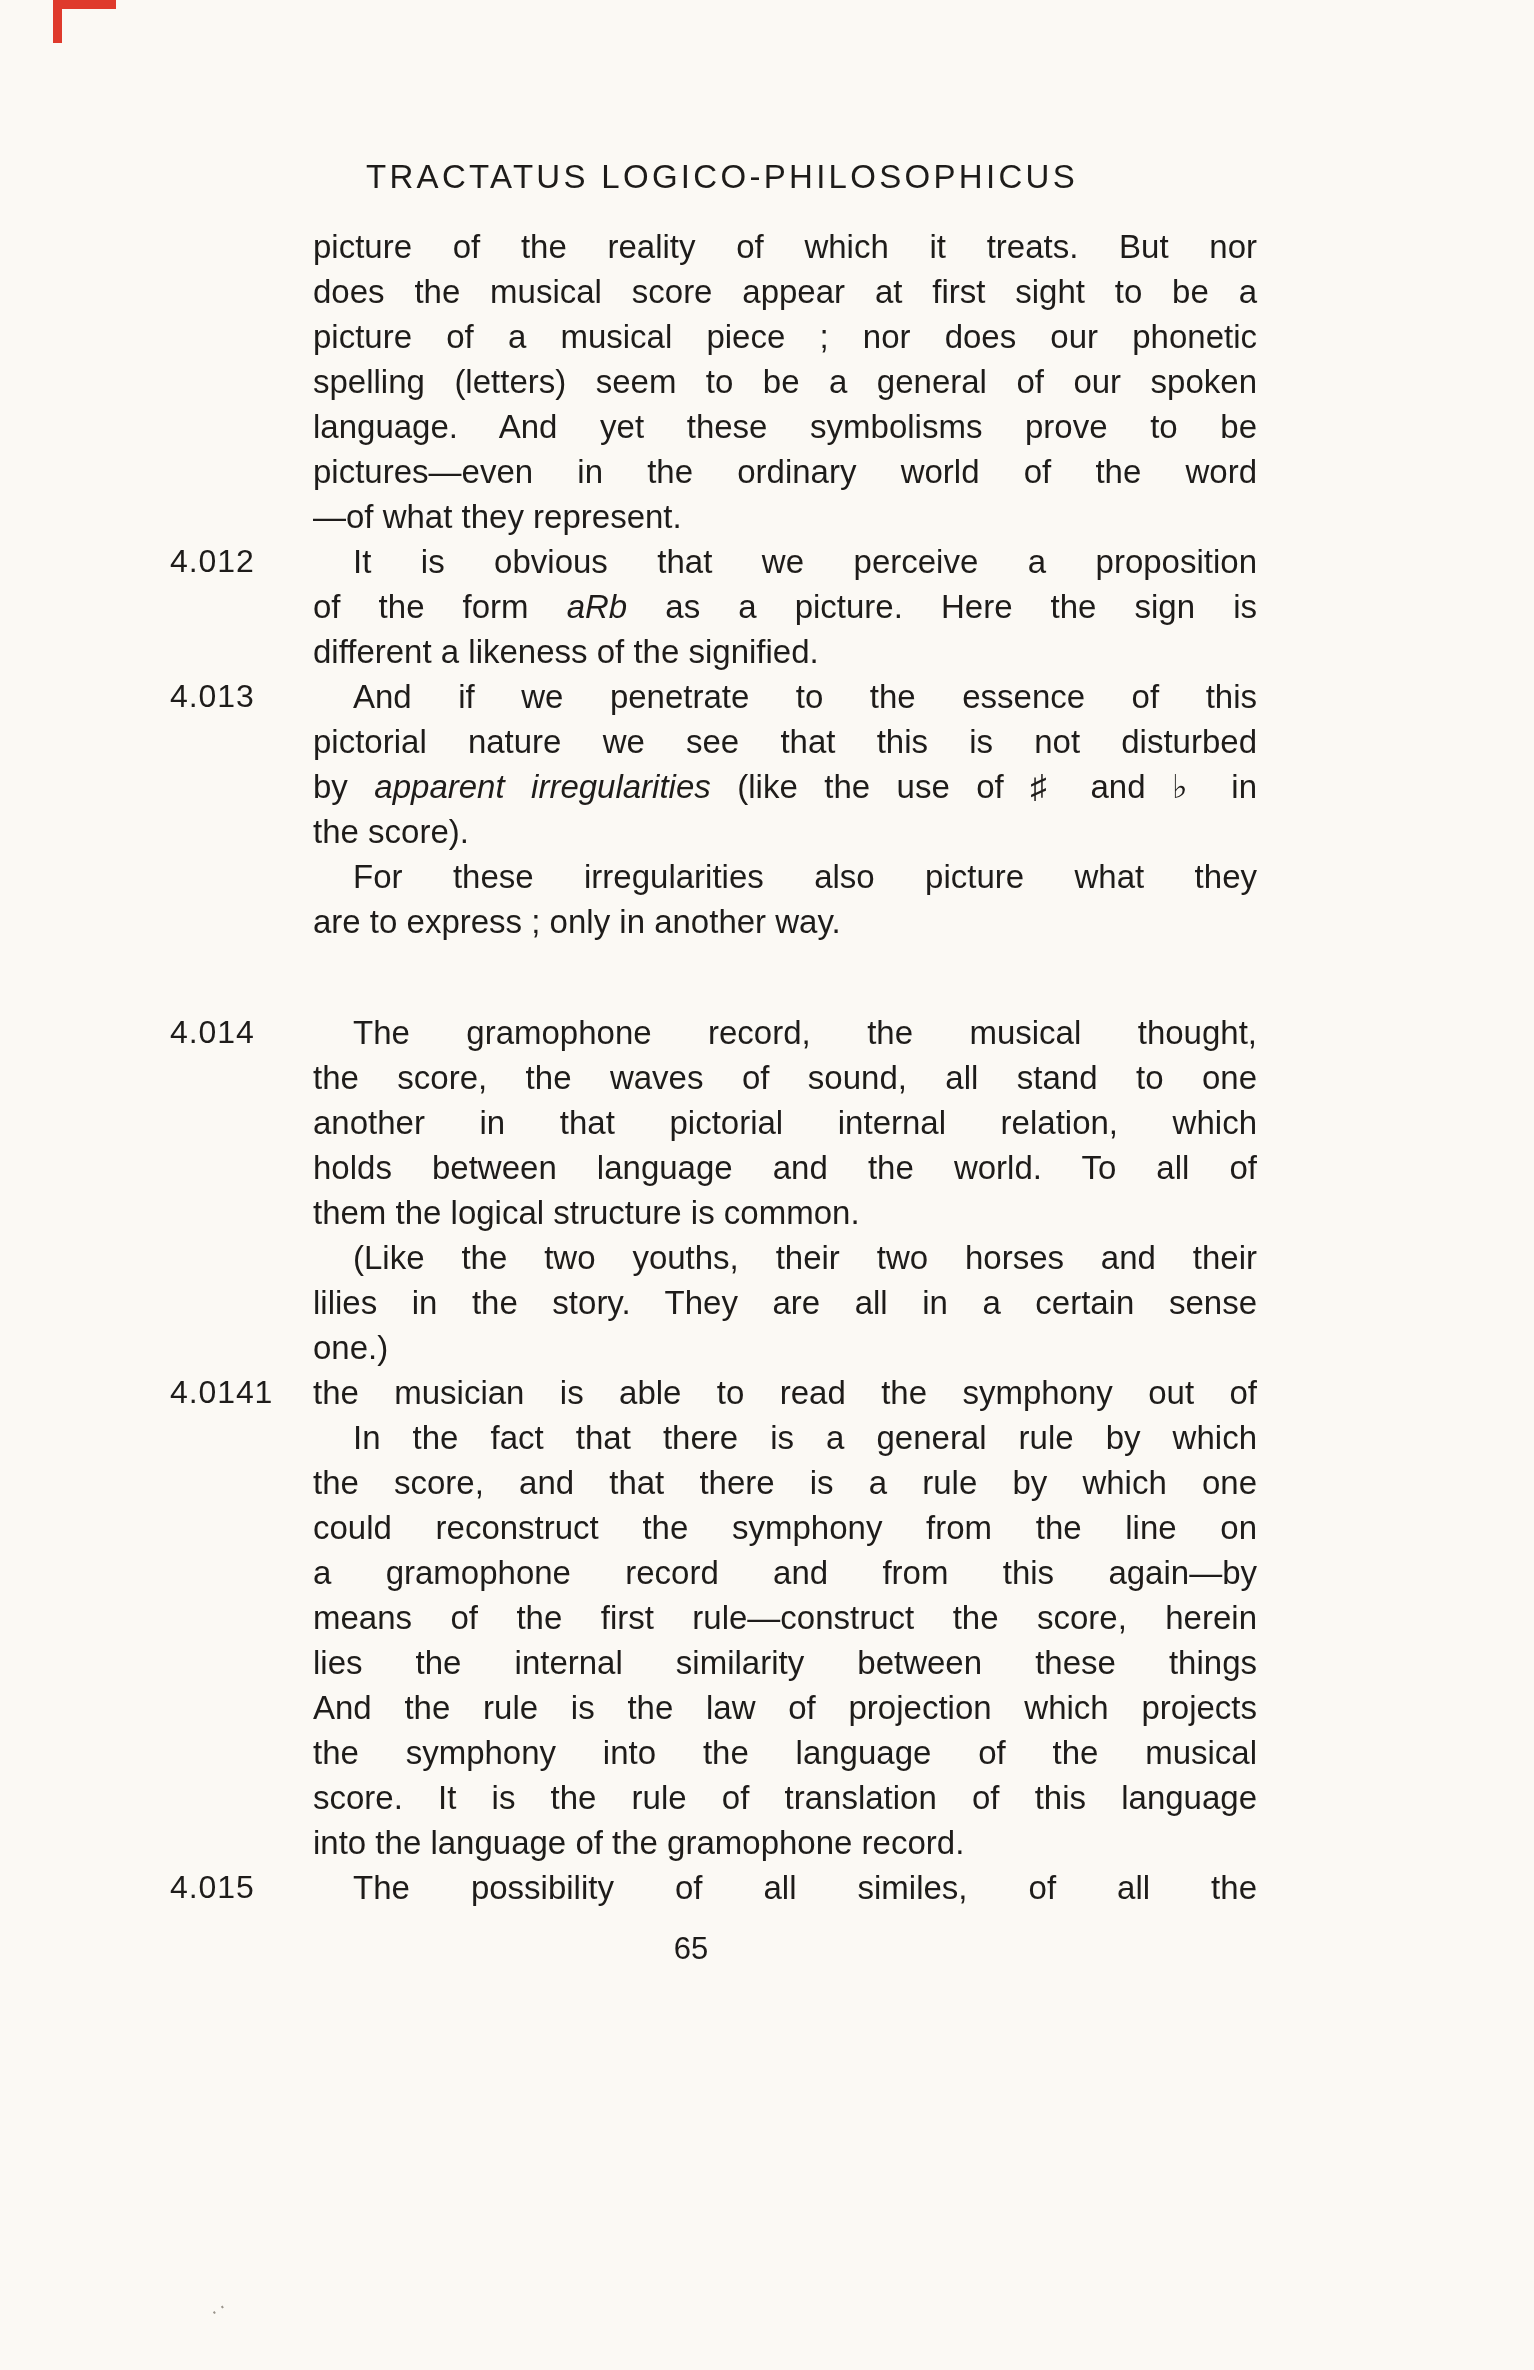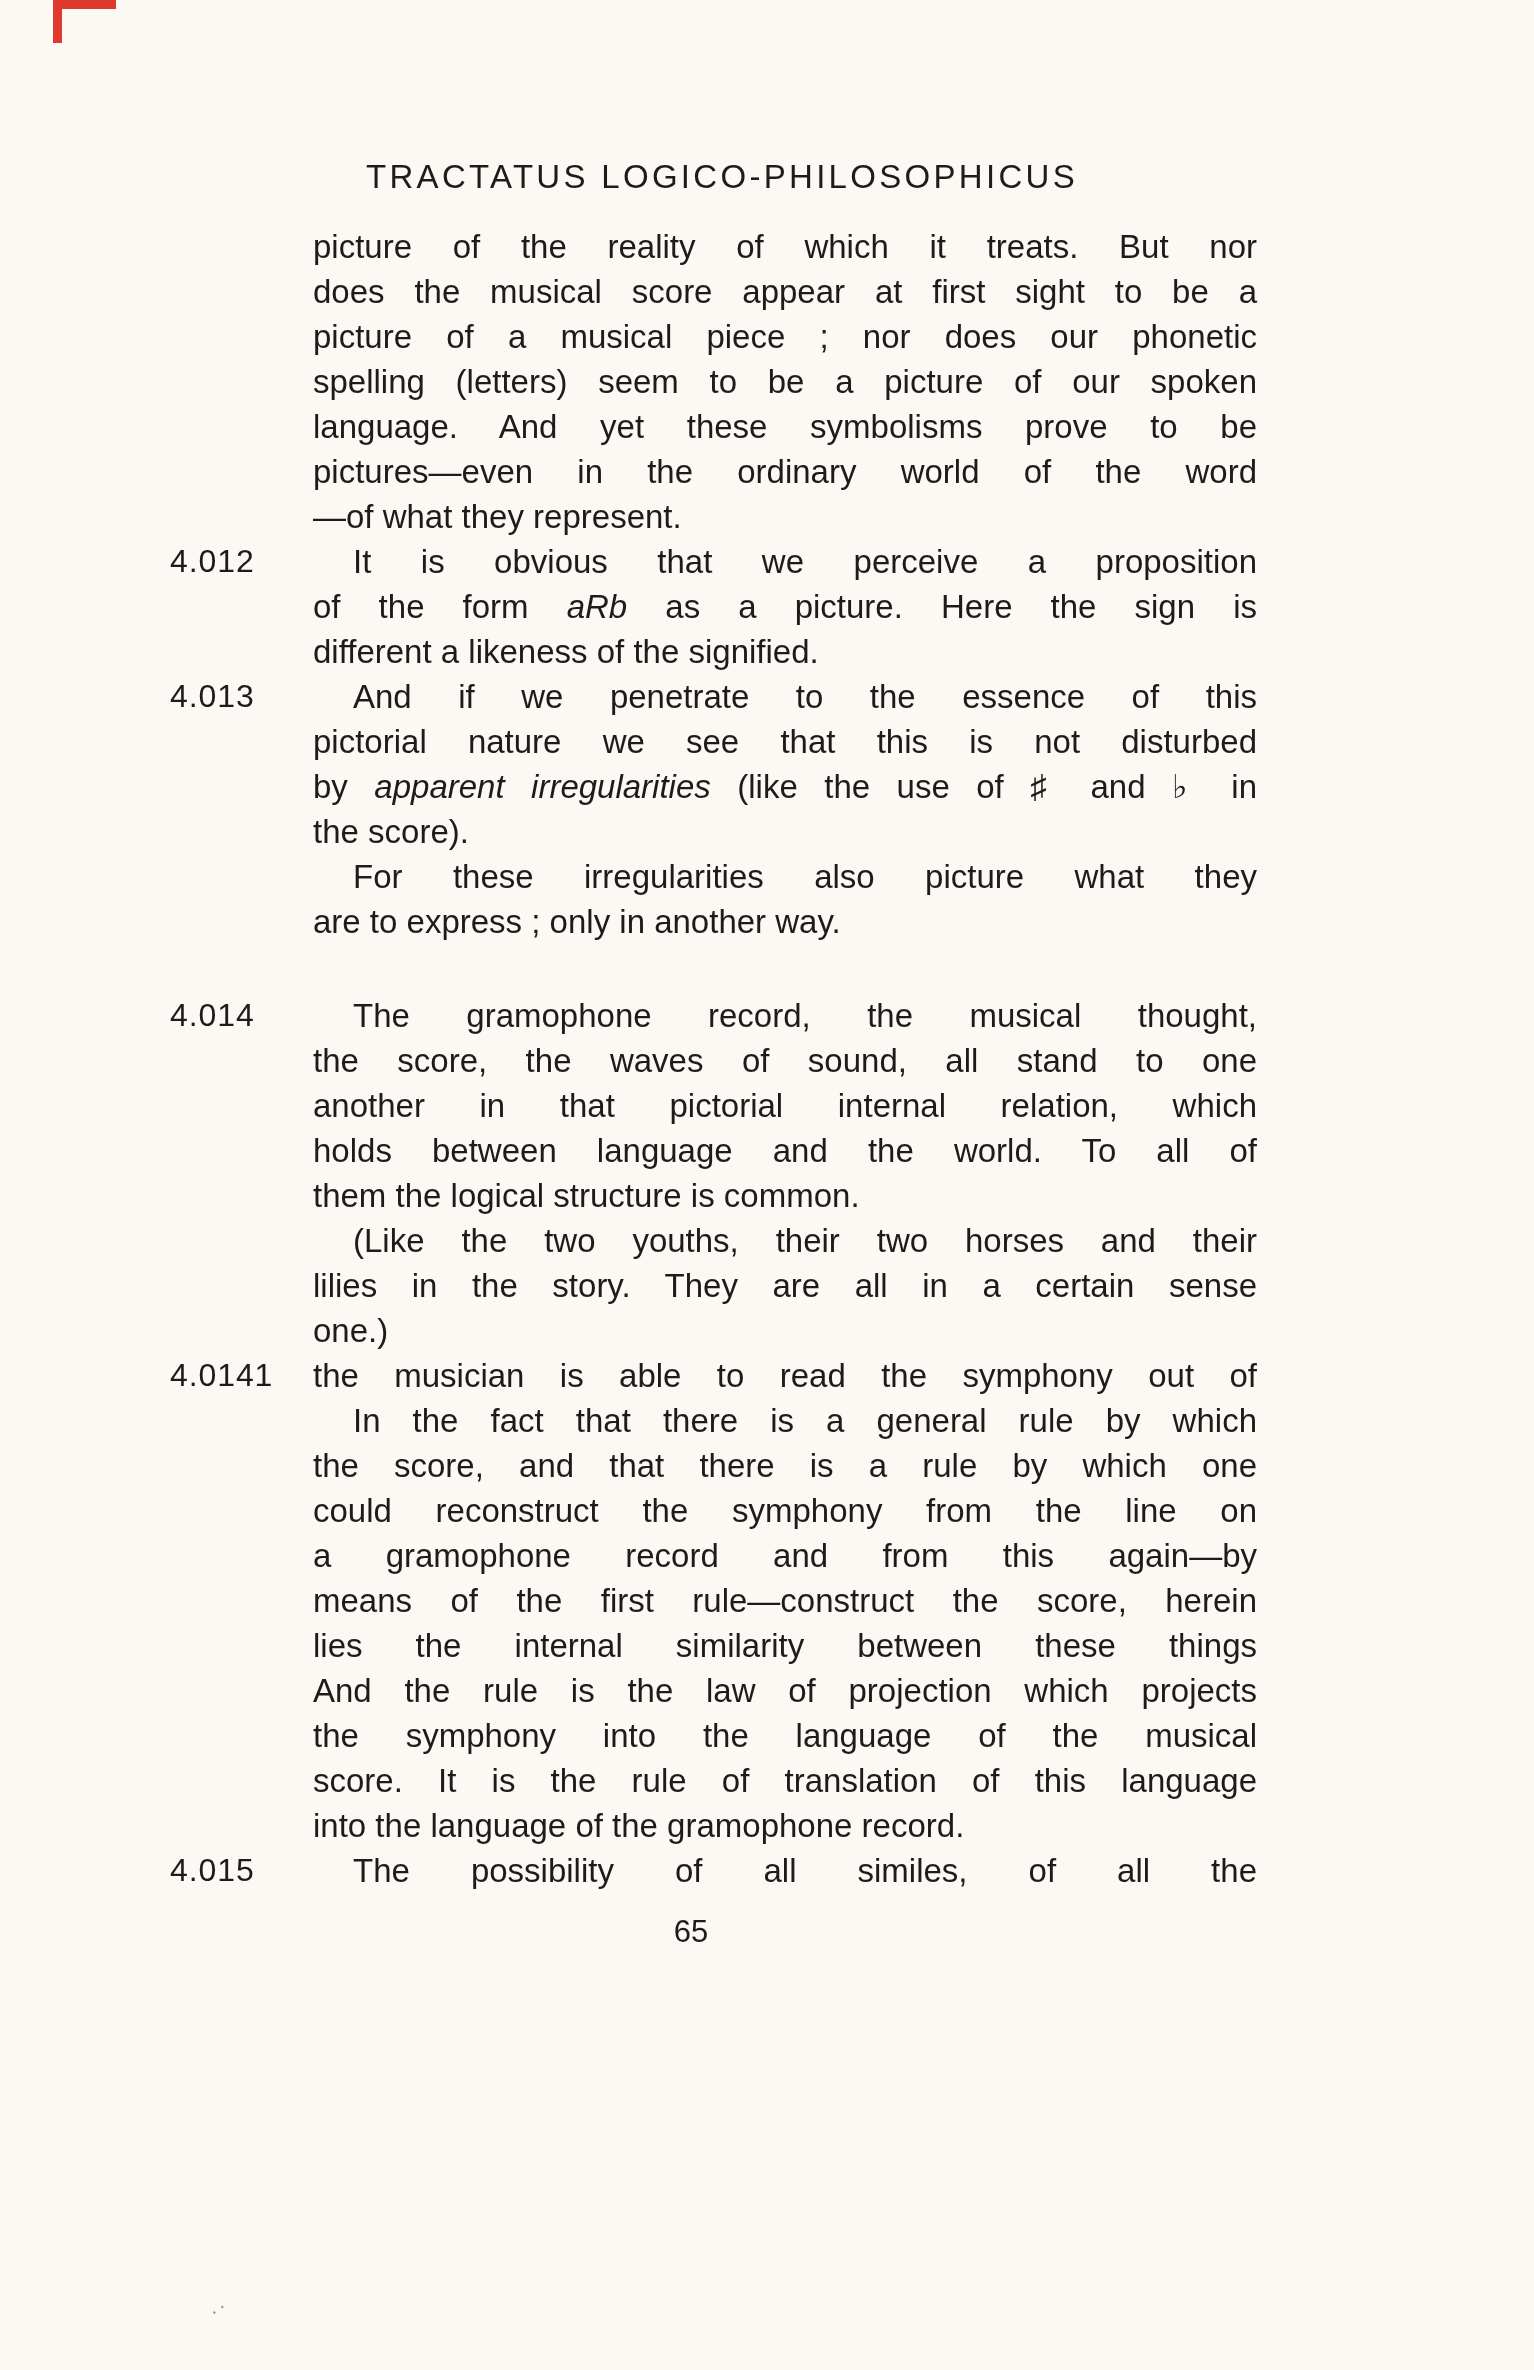--- a/index.html
+++ b/index.html
@@ -22,21 +22,21 @@
     font-size: 33px;
     font-weight: 400;
     letter-spacing: 3.3px;
     text-align: center;
     margin: 0 0 28px 0;
     position: relative;
     left: -63px;
     white-space: nowrap;
   }
   .para { position: relative; }
-  .para.space-before { margin-top: 49px; }
+  .para.space-before { margin-top: 66px; }
   .line {
     font-size: 33px;
     line-height: 45px;
     text-align: left;
   }
   .line.just {
     text-align: justify;
     text-align-last: justify;
   }
   .line.first { padding-left: 40px; }
@@ -89,21 +89,21 @@
   <div class="red-h"></div>
   <div class="red-v"></div>
 
   <div class="content">
     <h1 class="title">TRACTATUS LOGICO-PHILOSOPHICUS</h1>
     <div id="paragraphs">
         <div class="para">
           <div class="line just"><span>picture of the reality of which it treats.  But nor</span></div>
           <div class="line just"><span>does the musical score appear at first sight to be a</span></div>
           <div class="line just"><span>picture of a musical piece ; nor does our phonetic</span></div>
-          <div class="line just"><span>spelling (letters) seem to be a picture of our spoken</span></div>
+          <div class="line just"><span>spelling (letters) seem to be a general of our spoken</span></div>
           <div class="line just"><span>language.  And yet these symbolisms prove to be</span></div>
           <div class="line just"><span>pictures—even in the ordinary world of the word</span></div>
           <div class="line"><span>—of what they represent.</span></div>
         </div>
         <div class="para">
           <span class="secnum">4.012</span>
           <div class="line just first"><span>It is obvious that we perceive a proposition</span></div>
           <div class="line just"><span>of the form </span><span class="it">aRb</span><span> as a picture.  Here the sign is</span></div>
           <div class="line"><span>different a likeness of the signified.</span></div>
         </div>

